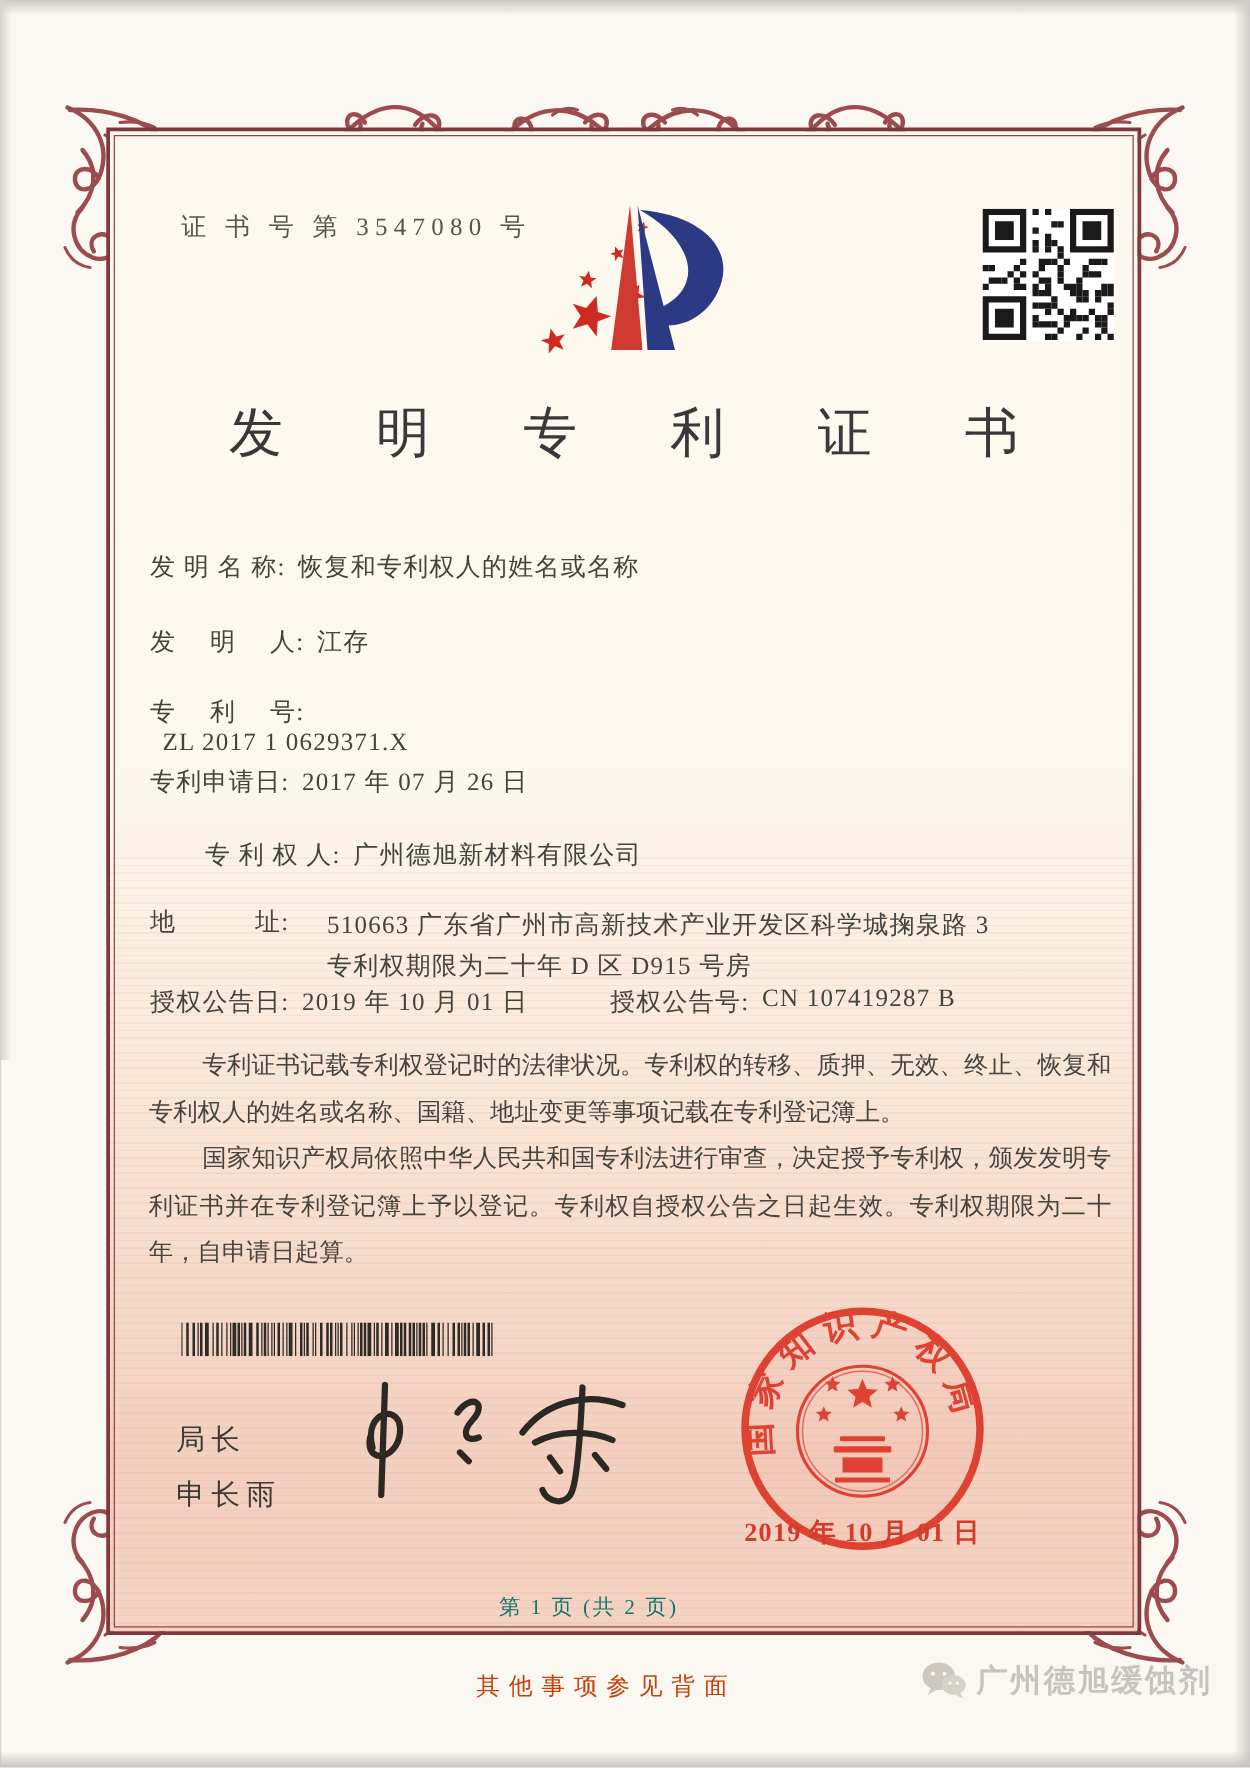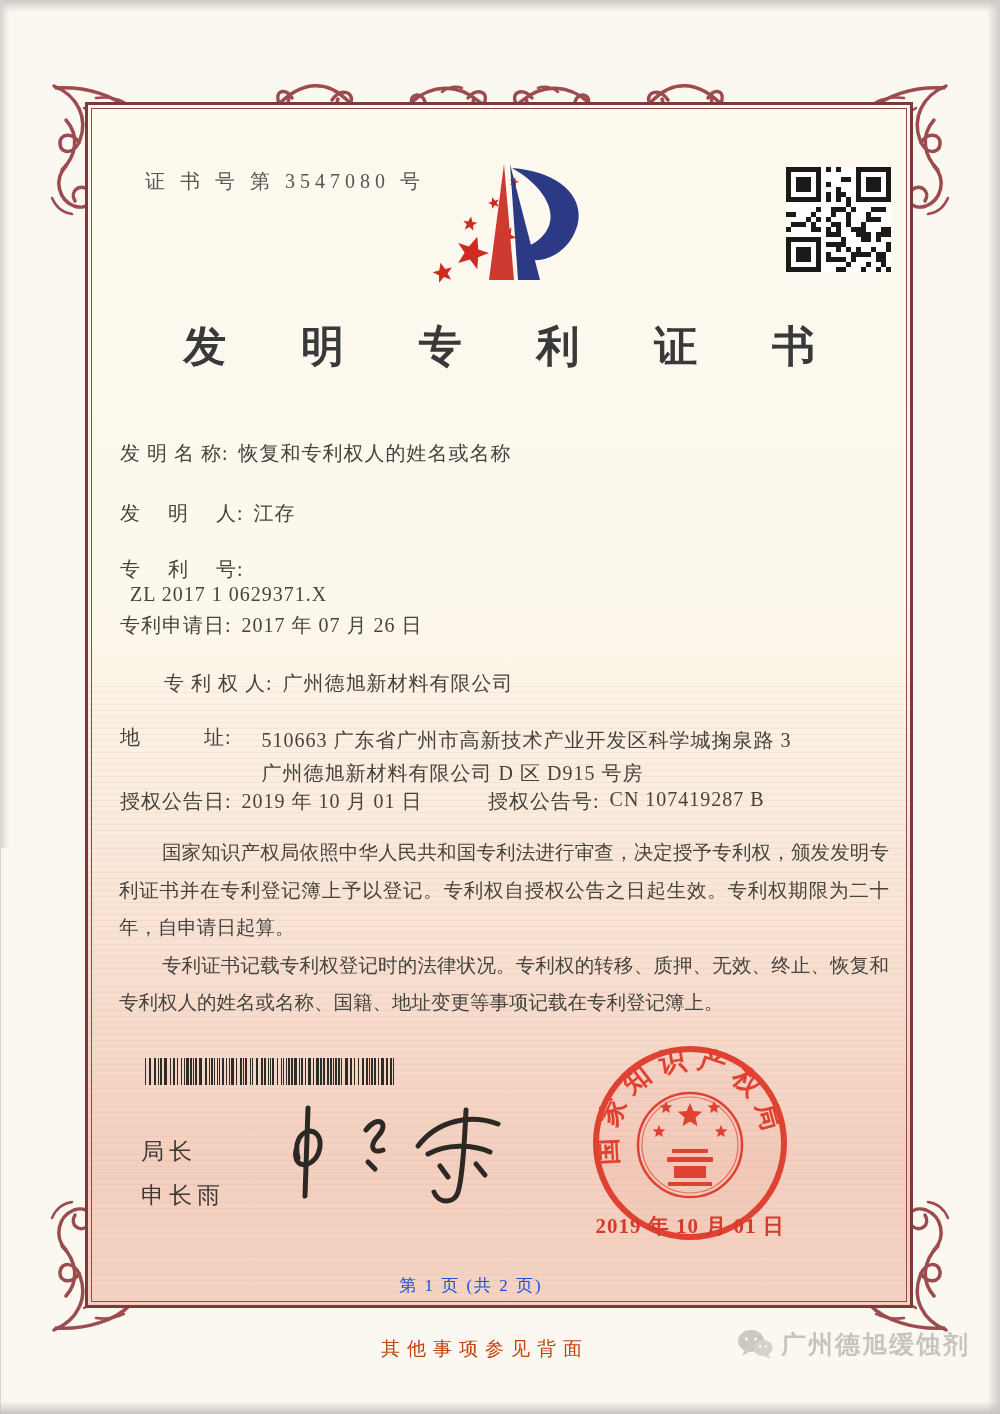--- a/index.html
+++ b/index.html
@@ -29,21 +29,21 @@
   .ornament { position:absolute; color:#9c4b4e; }
   .ornament svg { display:block; }
 
   .cert-no { position:absolute; left:121px; top:168px; font-size:20px; letter-spacing:5px; color:#57554f;margin-left:24px; }
 
   .logo { position:absolute; left:420px; top:156px; width:178px; height:148px; }
   .qr   { position:absolute; left:786px; top:167px; width:106px; height:106px; background:#fff; }
 
   .title {
     position:absolute; left:85px; width:828px; top:318px; text-align:center;
-    font-size:43px; font-weight:700; color:#39393b; letter-spacing:32px; text-indent:32px;
+    font-size:43px; font-weight:400; color:#39393b; letter-spacing:32px; text-indent:32px;
   }
 
   .field-row { position:absolute; left:120px; width:772px; display:flex; font-size:20px; color:#45433d; }
   .field-row .lbl { white-space:pre; letter-spacing:1px; }
   .field-row .val { margin-left:10px; letter-spacing:1px; }
   .addr-lines .line { line-height:33px; }
   .pair2 { position:absolute; left:368px; top:0; display:flex; }
 
   .body-text {
     position:absolute; left:119px; width:770px; top:834px;
@@ -58,21 +58,21 @@
     position:absolute; left:575px; width:230px; top:1212px; text-align:center;
     font-size:21px; font-weight:700; color:#d43b2b; letter-spacing:1px; white-space:nowrap;
   }
 
   .bureau-title { position:absolute; left:141px; top:1136px; font-size:23px; color:#3d3b36; letter-spacing:5px; }
   .bureau-name  { position:absolute; left:141px; top:1180px; font-size:23px; color:#3d3b36; letter-spacing:5px; }
   .signature { position:absolute; left:268px; top:1096px; width:270px; height:128px; }
 
   .page-info {
     position:absolute; left:85px; width:772px; top:1274px; text-align:center;
-    font-size:17px; color:#1d4ed8; letter-spacing:2px;
+    font-size:17px; color:#0f766e; letter-spacing:2px;
   }
   .back-note {
     position:absolute; left:71px; width:828px; top:1336px; text-align:center;
     font-size:19px; color:#c2410c; letter-spacing:7px;
   }
   .watermark {
     position:absolute; left:737px; top:1328px; display:flex; align-items:center; gap:8px;
     color:#c8c4bc; font-size:25px; letter-spacing:2px;
     font-family:"Liberation Sans","DejaVu Sans",sans-serif; font-weight:700;
     text-shadow:0 0 1px #ffffff;
@@ -294,35 +294,35 @@
     <span class="val">2017 年 07 月 26 日</span>
   </div>
   <div class="field-row" style="top:670px;margin-left:44px;">
     <span class="lbl">专 利 权 人:</span>
     <span class="val">广州德旭新材料有限公司</span>
   </div>
   <div class="field-row" style="top:724px;gap:20px;">
     <span class="lbl">地　　　址:</span>
     <span class="val addr-lines">
       <div class="line">510663 广东省广州市高新技术产业开发区科学城掬泉路 3</div>
-      <div class="line">广州德旭新材料有限公司 D 区 D915 号房</div>
+      <div class="line">专利权期限为二十年 D 区 D915 号房</div>
     </span>
   </div>
   <div class="field-row" style="top:788px;">
     <span class="lbl">授权公告日:</span>
     <span class="val">2019 年 10 月 01 日</span>
     <span class="pair2">
       <span class="lbl">授权公告号:</span>
       <span class="val">CN 107419287 B</span>
     </span>
   </div>
 
   <div class="body-text">
+    <p>专利证书记载专利权登记时的法律状况。专利权的转移、质押、无效、终止、恢复和专利权人的姓名或名称、国籍、地址变更等事项记载在专利登记簿上。</p>
     <p>国家知识产权局依照中华人民共和国专利法进行审查，决定授予专利权，颁发发明专利证书并在专利登记簿上予以登记。专利权自授权公告之日起生效。专利权期限为二十年，自申请日起算。</p>
-    <p>专利证书记载专利权登记时的法律状况。专利权的转移、质押、无效、终止、恢复和专利权人的姓名或名称、国籍、地址变更等事项记载在专利登记簿上。</p>
   </div>
 
   <svg class="barcode" id="barcode-svg" viewBox="0 0 252 27" preserveAspectRatio="none">
       <rect x="0" y="0" width="1" height="27" fill="#2e2a26"></rect>
       <rect x="4" y="0" width="2" height="27" fill="#2e2a26"></rect>
       <rect x="9" y="0" width="2" height="27" fill="#2e2a26"></rect>
       <rect x="13" y="0" width="1" height="27" fill="#2e2a26"></rect>
       <rect x="15" y="0" width="2" height="27" fill="#2e2a26"></rect>
       <rect x="19" y="0" width="3" height="27" fill="#2e2a26"></rect>
       <rect x="25" y="0" width="1" height="27" fill="#2e2a26"></rect>

